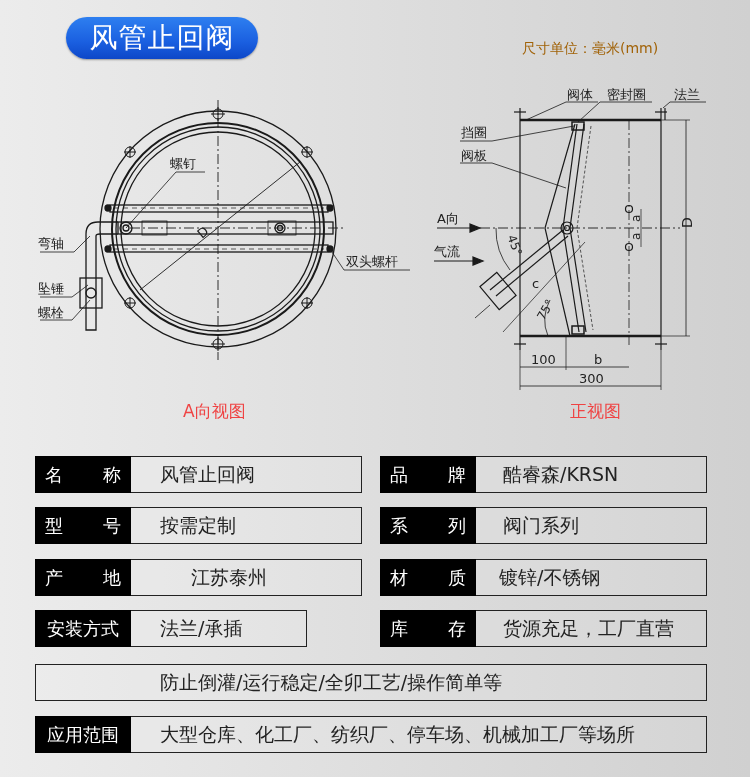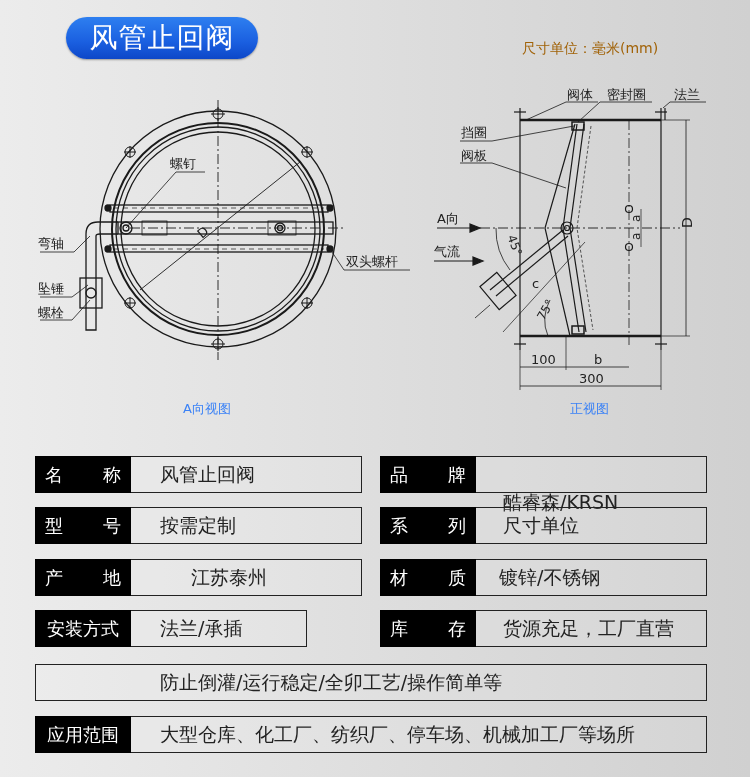--- a/index.html
+++ b/index.html
@@ -5,21 +5,21 @@
   html,body{margin:0;padding:0;}
   body{width:750px;height:777px;overflow:hidden;position:relative;
     background:linear-gradient(90deg,#ececec 0%,#dedede 50%,#d0d0d0 100%);
     font-family:"DejaVu Sans","Liberation Sans",sans-serif;color:#222;}
   .title-pill{position:absolute;left:66px;top:17px;width:192px;height:42px;border-radius:21px;
     background:linear-gradient(180deg,#2e7ff0 0%,#1a5fe0 60%,#0d47c8 100%);
     box-shadow:0 1px 2px rgba(0,0,0,.35);
     color:#fff;font-size:28px;line-height:42px;text-align:center;letter-spacing:1px;}
   .unit-note{position:absolute;left:522px;top:40px;font-size:14px;color:#a16207;}
   svg.drawing{position:absolute;left:0;top:0;}
-  .view-caption{position:absolute;font-size:13px;color:#3b82f6;}
+  .view-caption{position:absolute;font-size:17px;color:#ef4444;}
   .row{position:absolute;height:37px;border:1px solid #222;box-sizing:border-box;background:rgba(255,255,255,0.08);}
   .row .lbl{position:absolute;left:-1px;top:-1px;height:37px;background:#000;color:#fff;font-size:18px;
     line-height:37px;box-sizing:border-box;padding:0 10px;display:flex;justify-content:space-between;}
   .row .lbl.tight{justify-content:center;letter-spacing:0;}
   .row .val{position:absolute;top:0;height:35px;line-height:35px;font-size:19px;color:#222;white-space:nowrap;}
 </style>
 </head>
 <body>
 
 <div class="title-pill">风管止回阀</div>
@@ -212,28 +212,28 @@
 <div class="row" style="left:35px;top:610px;width:272px;">
   <div class="lbl tight" style="width:96px;">安装方式</div>
   <div class="val" style="left:124px;">法兰/承插</div>
 </div>
 
 <div class="row" style="left:380px;top:456px;width:327px;">
   <div class="lbl" style="width:96px;">
       <span>品</span>
       <span>牌</span>
     </div>
-  <div class="val" style="left:122px;margin-top:28px;">酷睿森/KRSN</div>
+  <div class="val" style="left:122px;">酷睿森/KRSN</div>
 </div>
 <div class="row" style="left:380px;top:507px;width:327px;">
   <div class="lbl" style="width:96px;">
       <span>系</span>
       <span>列</span>
     </div>
-  <div class="val" style="left:122px;">尺寸单位</div>
+  <div class="val" style="left:122px;">阀门系列</div>
 </div>
 <div class="row" style="left:380px;top:559px;width:327px;">
   <div class="lbl" style="width:96px;">
       <span>材</span>
       <span>质</span>
     </div>
   <div class="val" style="left:118px;">镀锌/不锈钢</div>
 </div>
 <div class="row" style="left:380px;top:610px;width:327px;">
   <div class="lbl" style="width:96px;">

